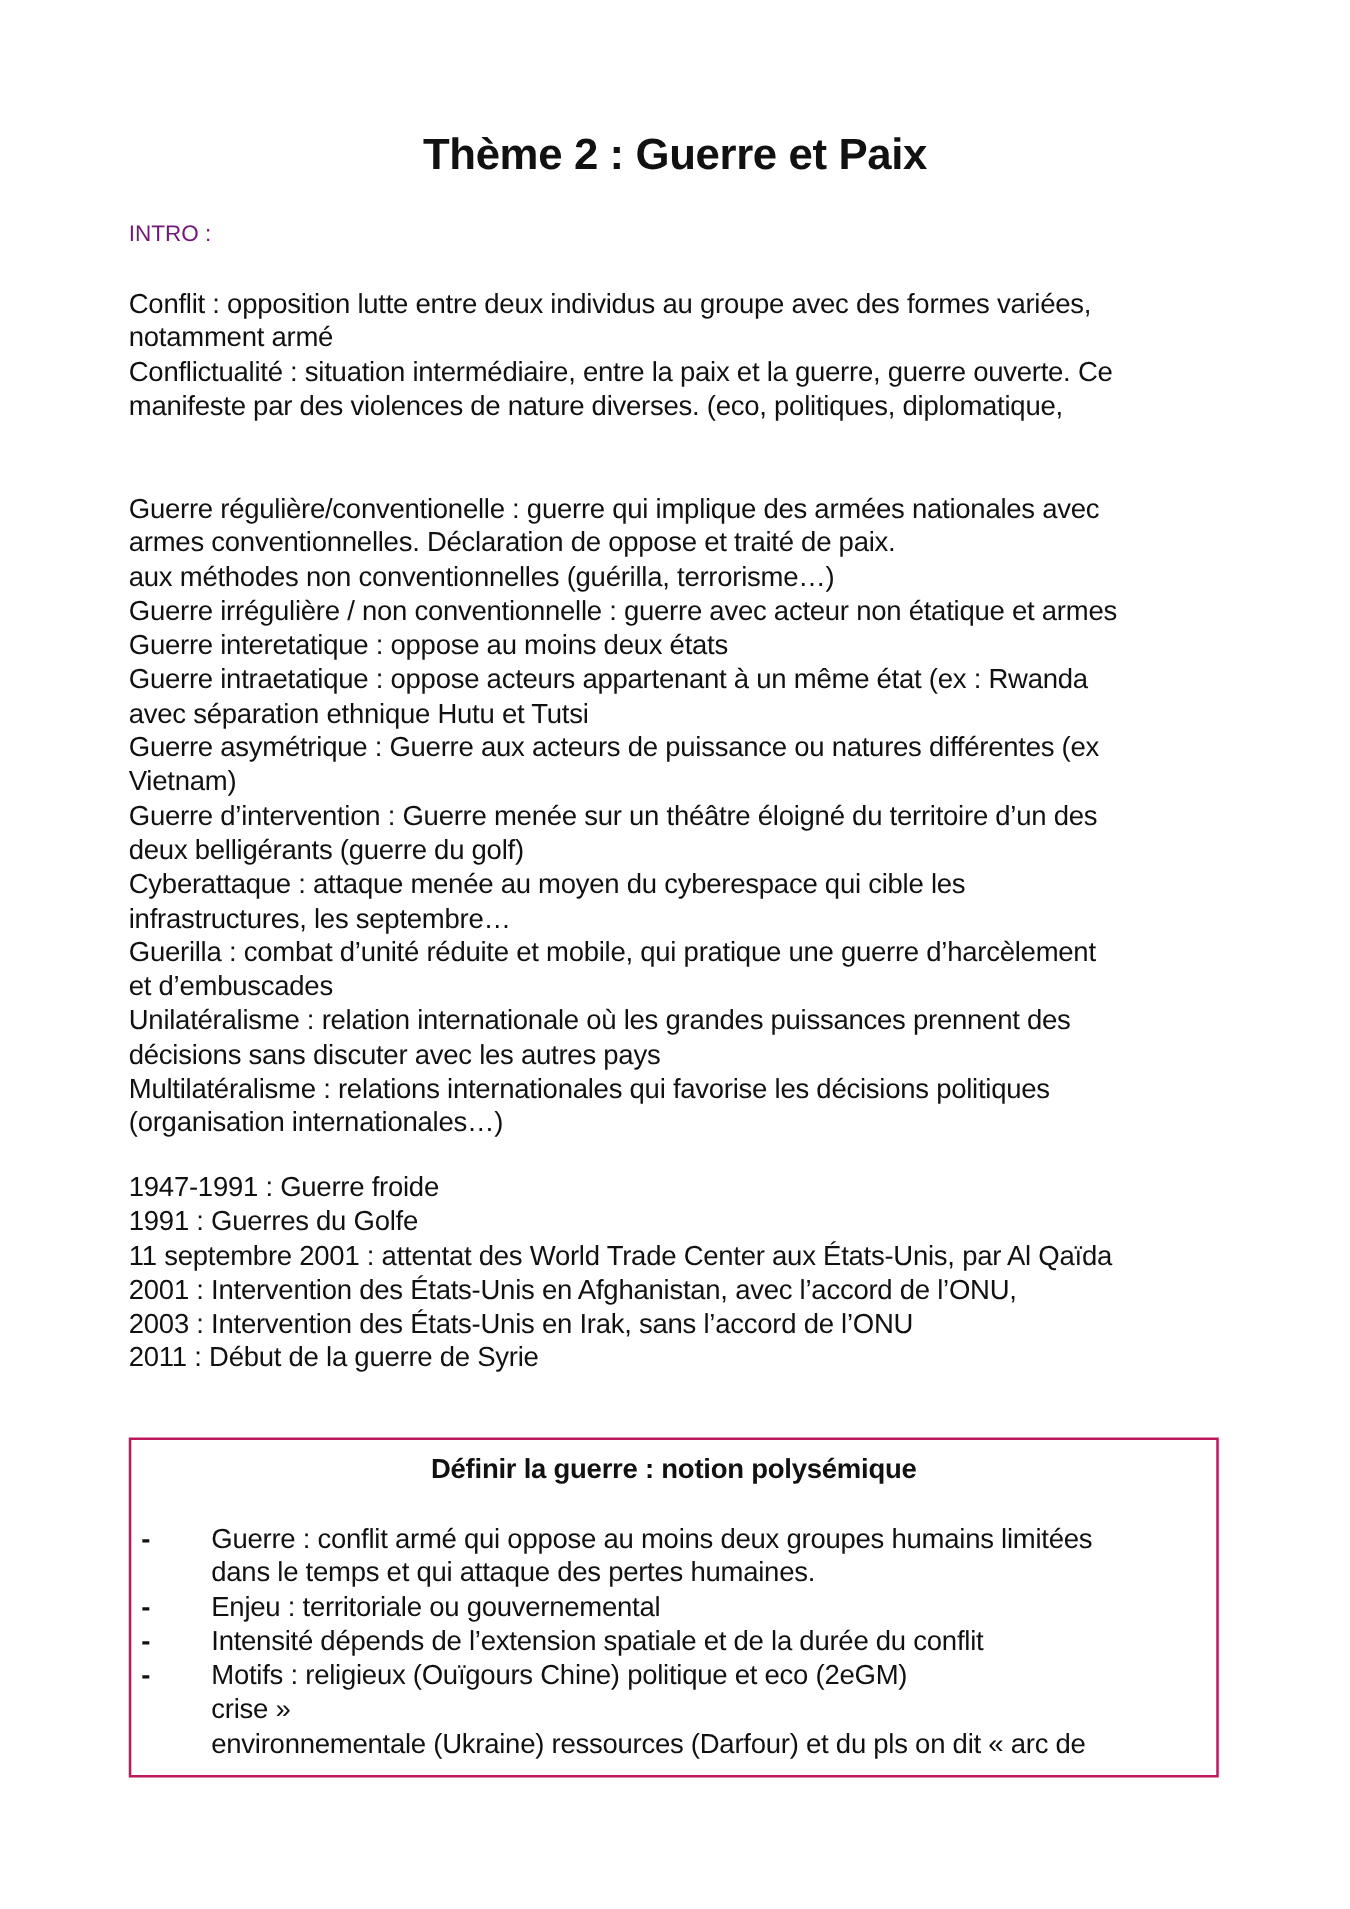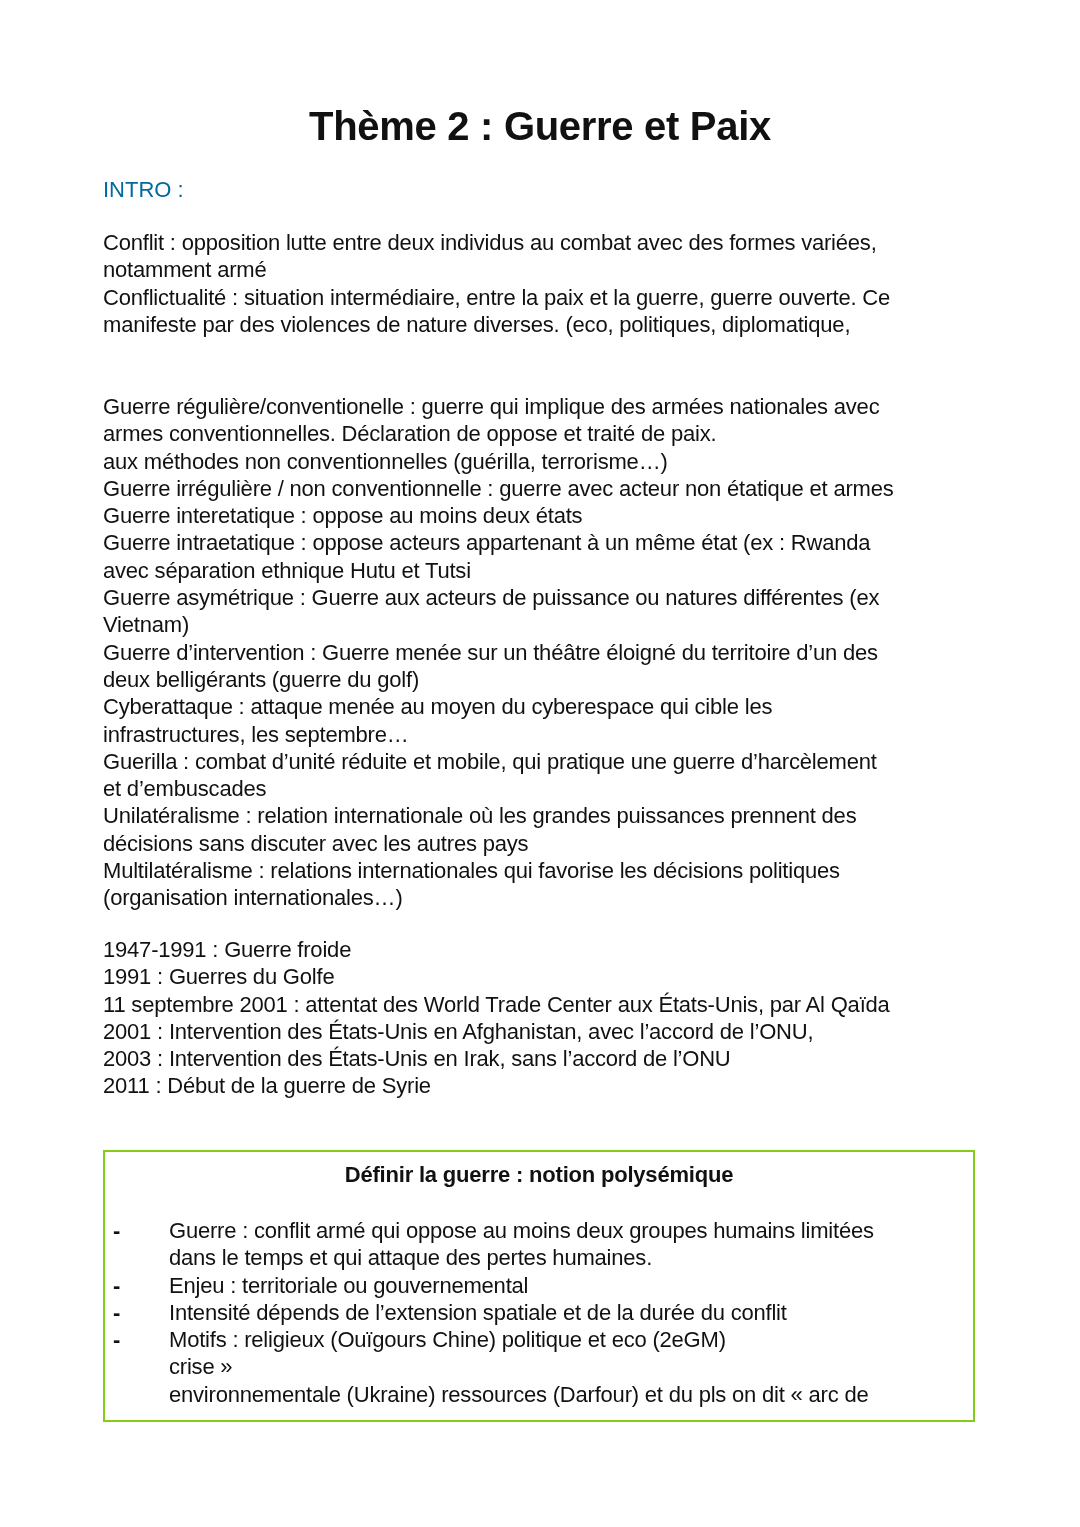--- a/index.html
+++ b/index.html
@@ -2,47 +2,47 @@
 <html><head>
 <meta charset="utf-8">
 <style>
   html, body { margin: 0; padding: 0; background: #ffffff; }
   body {
     width: 1080px; height: 1527px; position: relative; overflow: hidden;
     font-family: "Liberation Sans", sans-serif; color: #111111;
   }
   .title {
     position: absolute; left: 0; top: 104px; width: 1080px; text-align: center;
-    font-size: 40px; font-weight: bold; letter-spacing: -0.3px;
+    font-size: 35px; font-weight: bold; letter-spacing: -0.3px;
   }
   .intro {
-    position: absolute; left: 103px; top: 177px; font-size: 22px; color: #0369a1;
+    position: absolute; left: 103px; top: 177px; font-size: 18px; color: #701a75;
   }
   .block { position: absolute; left: 103px; width: 880px; font-size: 22px; line-height: 27.3px; letter-spacing: -0.2px; }
   .line { white-space: nowrap; }
   .box {
     position: absolute; left: 103px; top: 1150px; width: 872px; height: 272px;
-    border: 2px solid #84cc16; box-sizing: border-box;
+    border: 2px solid #be185d; box-sizing: border-box;
   }
   .box-title {
     position: absolute; left: 0; top: 10px; width: 100%; text-align: center;
     font-size: 22px; font-weight: bold; letter-spacing: -0.2px;
   }
   .box-list { position: absolute; left: 0; top: 65px; width: 100%; font-size: 22px; line-height: 27.3px; letter-spacing: -0.2px; }
   .bullet { position: relative; padding-left: 64px; }
   .bullet .dash { position: absolute; left: 8px; top: 0; font-weight: bold; }
 </style>
 </head>
 <body>
 
 <div class="title">Thème 2 : Guerre et Paix</div>
 <div class="intro">INTRO :</div>
 
 <div class="block" style="top:229px">
-  <div class="line">Conflit : opposition lutte entre deux individus au combat avec des formes variées,</div>
+  <div class="line">Conflit : opposition lutte entre deux individus au groupe avec des formes variées,</div>
   <div class="line">notamment armé</div>
   <div class="line">Conflictualité : situation intermédiaire, entre la paix et la guerre, guerre ouverte. Ce</div>
   <div class="line">manifeste par des violences de nature diverses. (eco, politiques, diplomatique,</div>
 </div>
 
 <div class="block" style="top:393px">
   <div class="line">Guerre régulière/conventionelle : guerre qui implique des armées nationales avec</div>
   <div class="line">armes conventionnelles. Déclaration de oppose et traité de paix.</div>
   <div class="line">aux méthodes non conventionnelles (guérilla, terrorisme…)</div>
   <div class="line">Guerre irrégulière / non conventionnelle : guerre avec acteur non étatique et armes</div>

